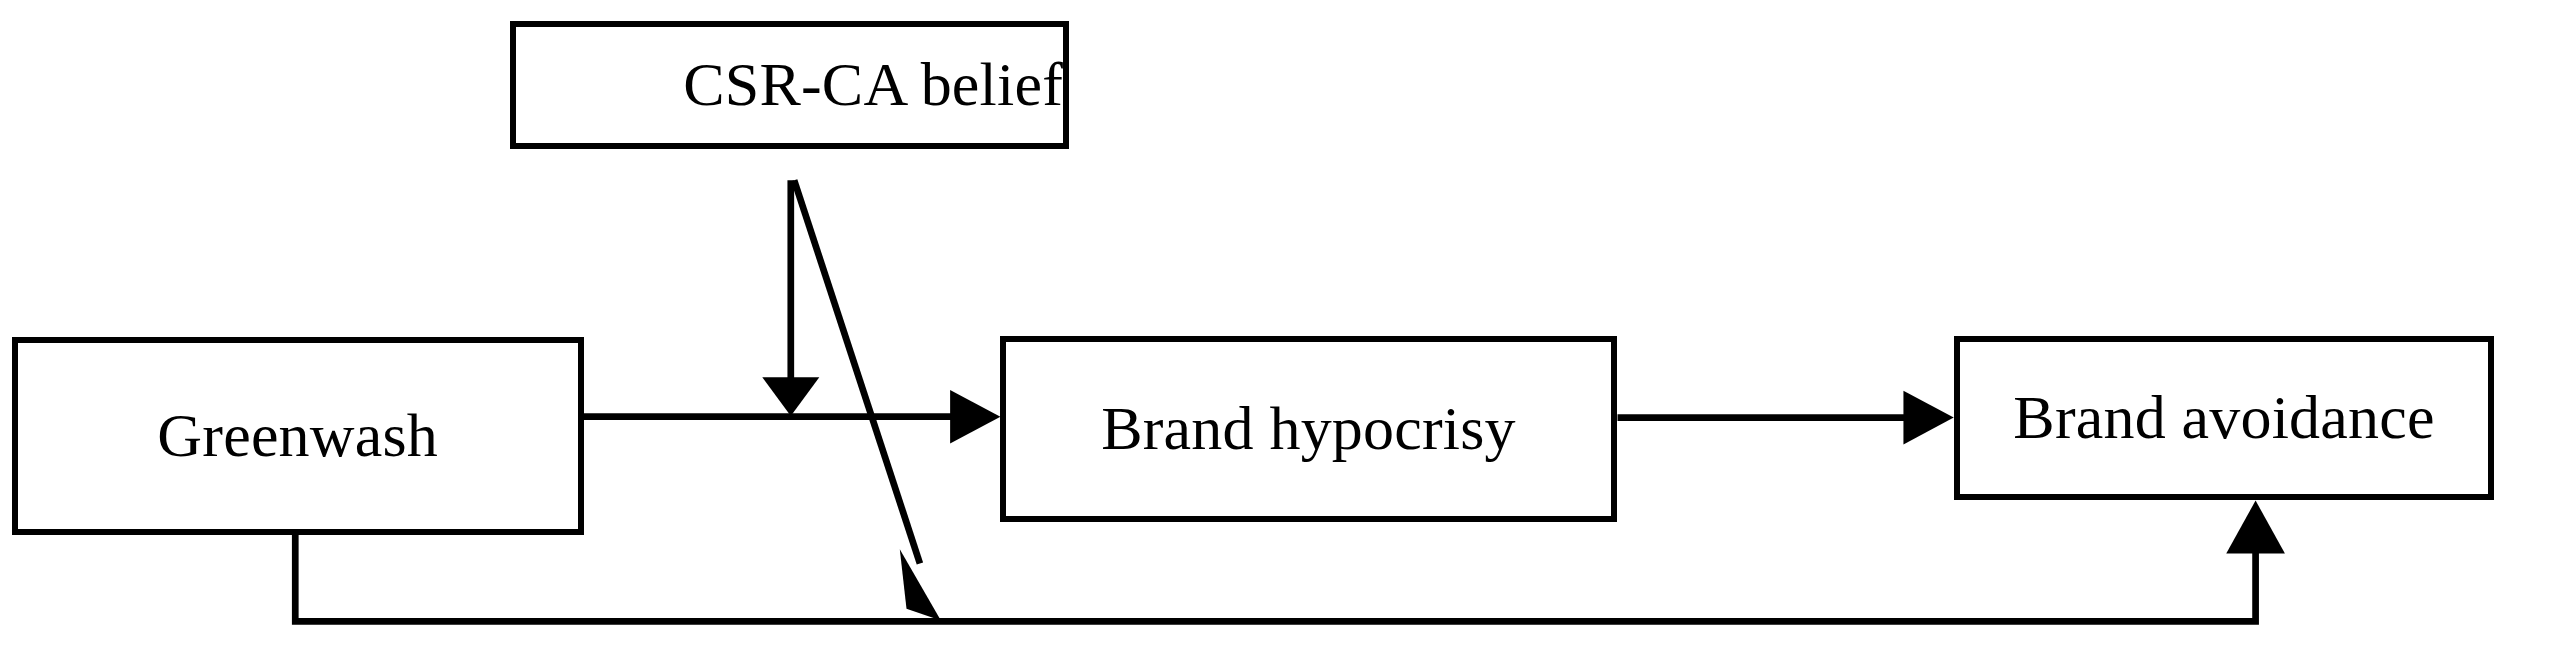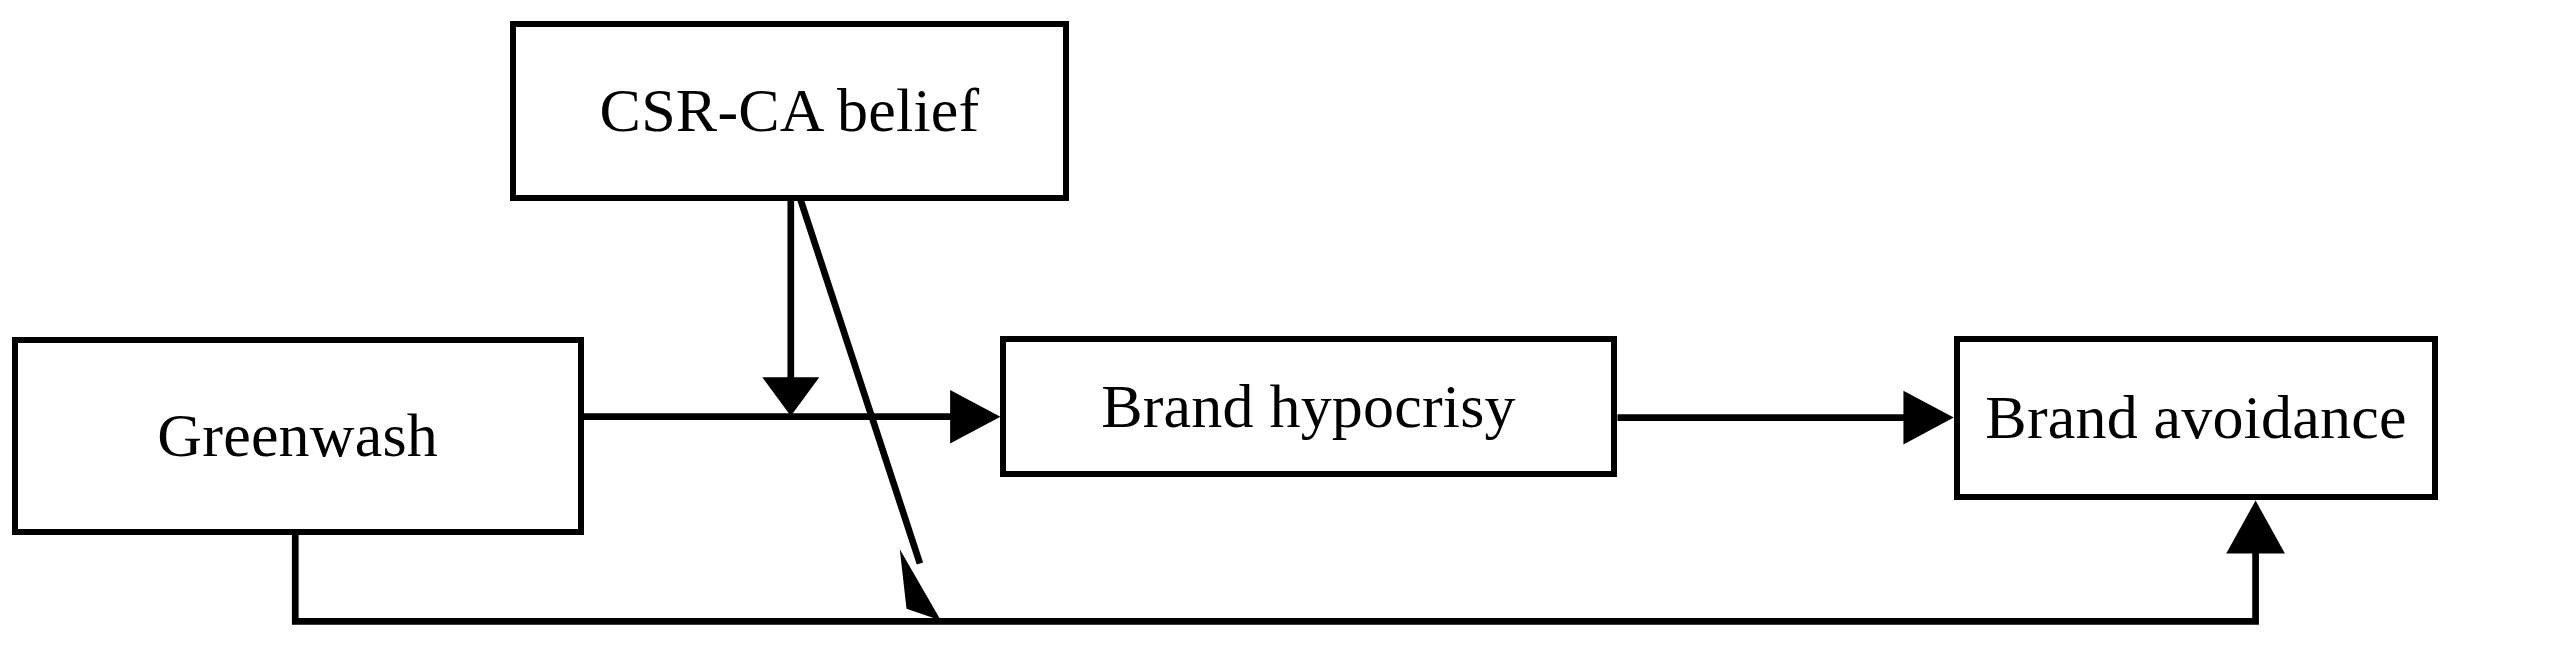--- a/index.html
+++ b/index.html
@@ -41,38 +41,39 @@
     font-size: 62px;
     line-height: 1.05;
     color: #000000;
     white-space: nowrap;
     letter-spacing: 0.2px;
   }
   #node-csr-ca-belief {
     left: 510px;
     top: 21px;
     width: 559px;
-    height: 180px;
+    height: 128px;
+    justify-content: flex-end;
   }
   #node-greenwash {
     left: 11.7px;
     top: 337px;
     width: 572px;
     height: 198px;
   }
   #node-brand-hypocrisy {
     left: 1000px;
     top: 336px;
     width: 617px;
-    height: 141px;
+    height: 186px;
   }
   #node-brand-avoidance {
     left: 1954px;
     top: 336px;
-    width: 484px;
+    width: 540px;
     height: 164px;
   }
 </style>
 </head>
 <body>
 
 <div id="diagram-canvas">
 
   <svg id="diagram-svg" viewBox="0 0 3072 780" xmlns="http://www.w3.org/2000/svg">
 

